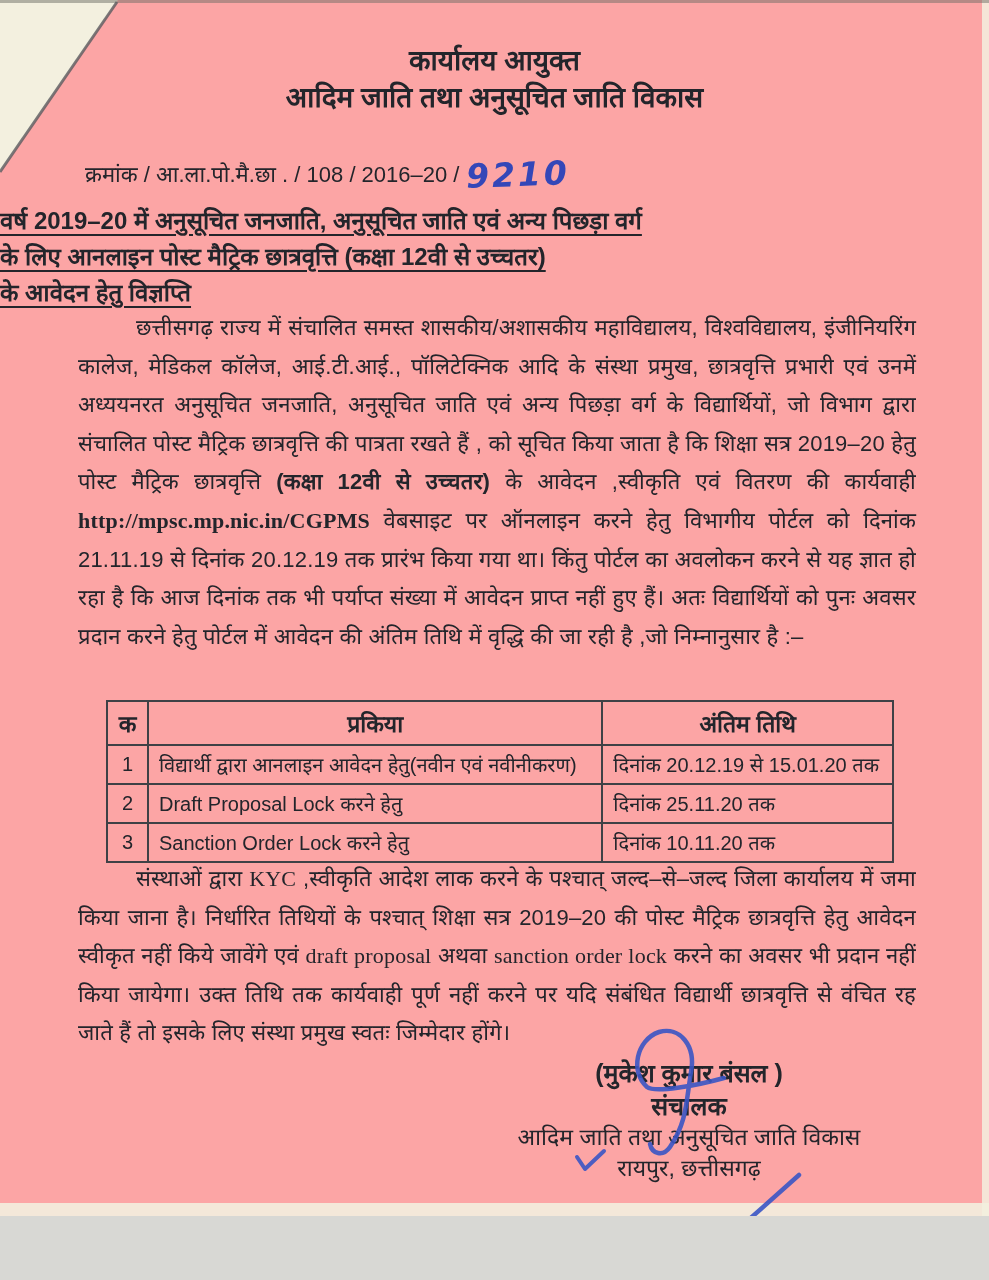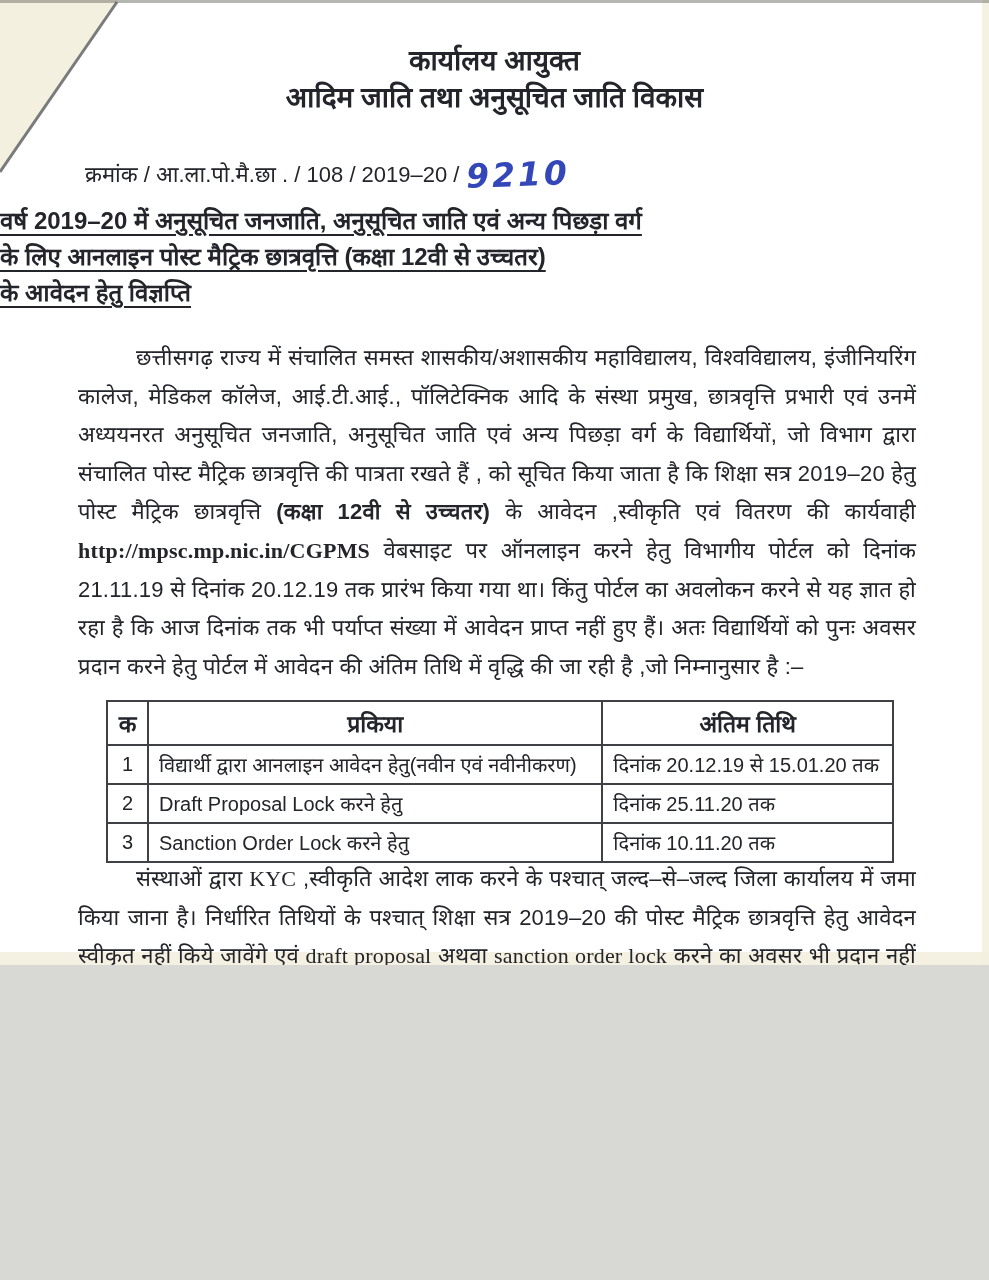--- a/index.html
+++ b/index.html
@@ -3,22 +3,22 @@
 <meta charset="utf-8">
 <style>
   html,body{margin:0;padding:0;}
   body{
     width:989px;height:1280px;
     background:#d8d8d4;
     font-family:"Liberation Sans","DejaVu Sans",sans-serif;
     -webkit-font-smoothing:antialiased;
   }
   #page{
-    position:relative;width:989px;height:965px;overflow:hidden;
-    background:#ffffff;
+    position:relative;width:989px;height:1216px;overflow:hidden;
+    background:#fca5a5;
     color:#23252b;
   }
   
   .corner-fold{
     position:absolute;left:0;top:0;width:130px;height:185px;
     background:#f3f0df;
     clip-path:polygon(0 0,118px 0,0 172px);
   }
   .right-edge{position:absolute;right:0;top:0;width:7px;height:100%;background:#f3f0df;opacity:.85;}
   .bottom-edge{position:absolute;left:0;bottom:0;width:100%;height:13px;background:#f3f0df;opacity:.9;}
@@ -44,21 +44,21 @@
   
   .subject{position:absolute;left:0;top:203px;width:100%;text-align:left;font-weight:bold;font-size:24px;line-height:36px;}
   .subject .sline{text-decoration:underline;text-decoration-thickness:2px;text-underline-offset:5px;}
 
   
   .para{
     position:absolute;left:78px;width:838px;
     font-size:22px;line-height:38.6px;text-align:justify;
     text-indent:58px;letter-spacing:.2px;
   }
-  #para1{top:309px;margin-top:30px;}
+  #para1{top:309px;}
   #para2{top:860px;}
   .latin-serif{font-family:"Liberation Serif","DejaVu Serif",serif;}
 
   
   table.sched{
     position:absolute;left:106px;top:700px;width:788px;
     border-collapse:collapse;table-layout:fixed;
   }
   table.sched th,table.sched td{
     border:2px solid #3f4146;
@@ -92,21 +92,21 @@
   <div class="bottom-edge"></div>
   <div class="top-edge"></div>
 
   <div class="letterhead">
     <div class="l1">कार्यालय आयुक्त</div>
     <div class="l2">आदिम जाति तथा अनुसूचित जाति विकास</div>
   </div>
 
   <div class="refline">
     <div class="ref-left">
-      <span>क्रमांक / आ.ला.पो.मै.छा . / 108 / 2019–20 /</span>
+      <span>क्रमांक / आ.ला.पो.मै.छा . / 108 / 2016–20 /</span>
       <span class="hand num">9210</span>
     </div>
   </div>
 
   <div class="subject">
     <div><span class="sline">वर्ष 2019–20 में अनुसूचित जनजाति, अनुसूचित जाति एवं अन्य पिछड़ा वर्ग</span></div>
     <div><span class="sline">के लिए आनलाइन पोस्ट मैट्रिक छात्रवृत्ति (कक्षा 12वी से उच्चतर)</span></div>
     <div><span class="sline">के आवेदन हेतु विज्ञप्ति</span></div>
   </div>
 

